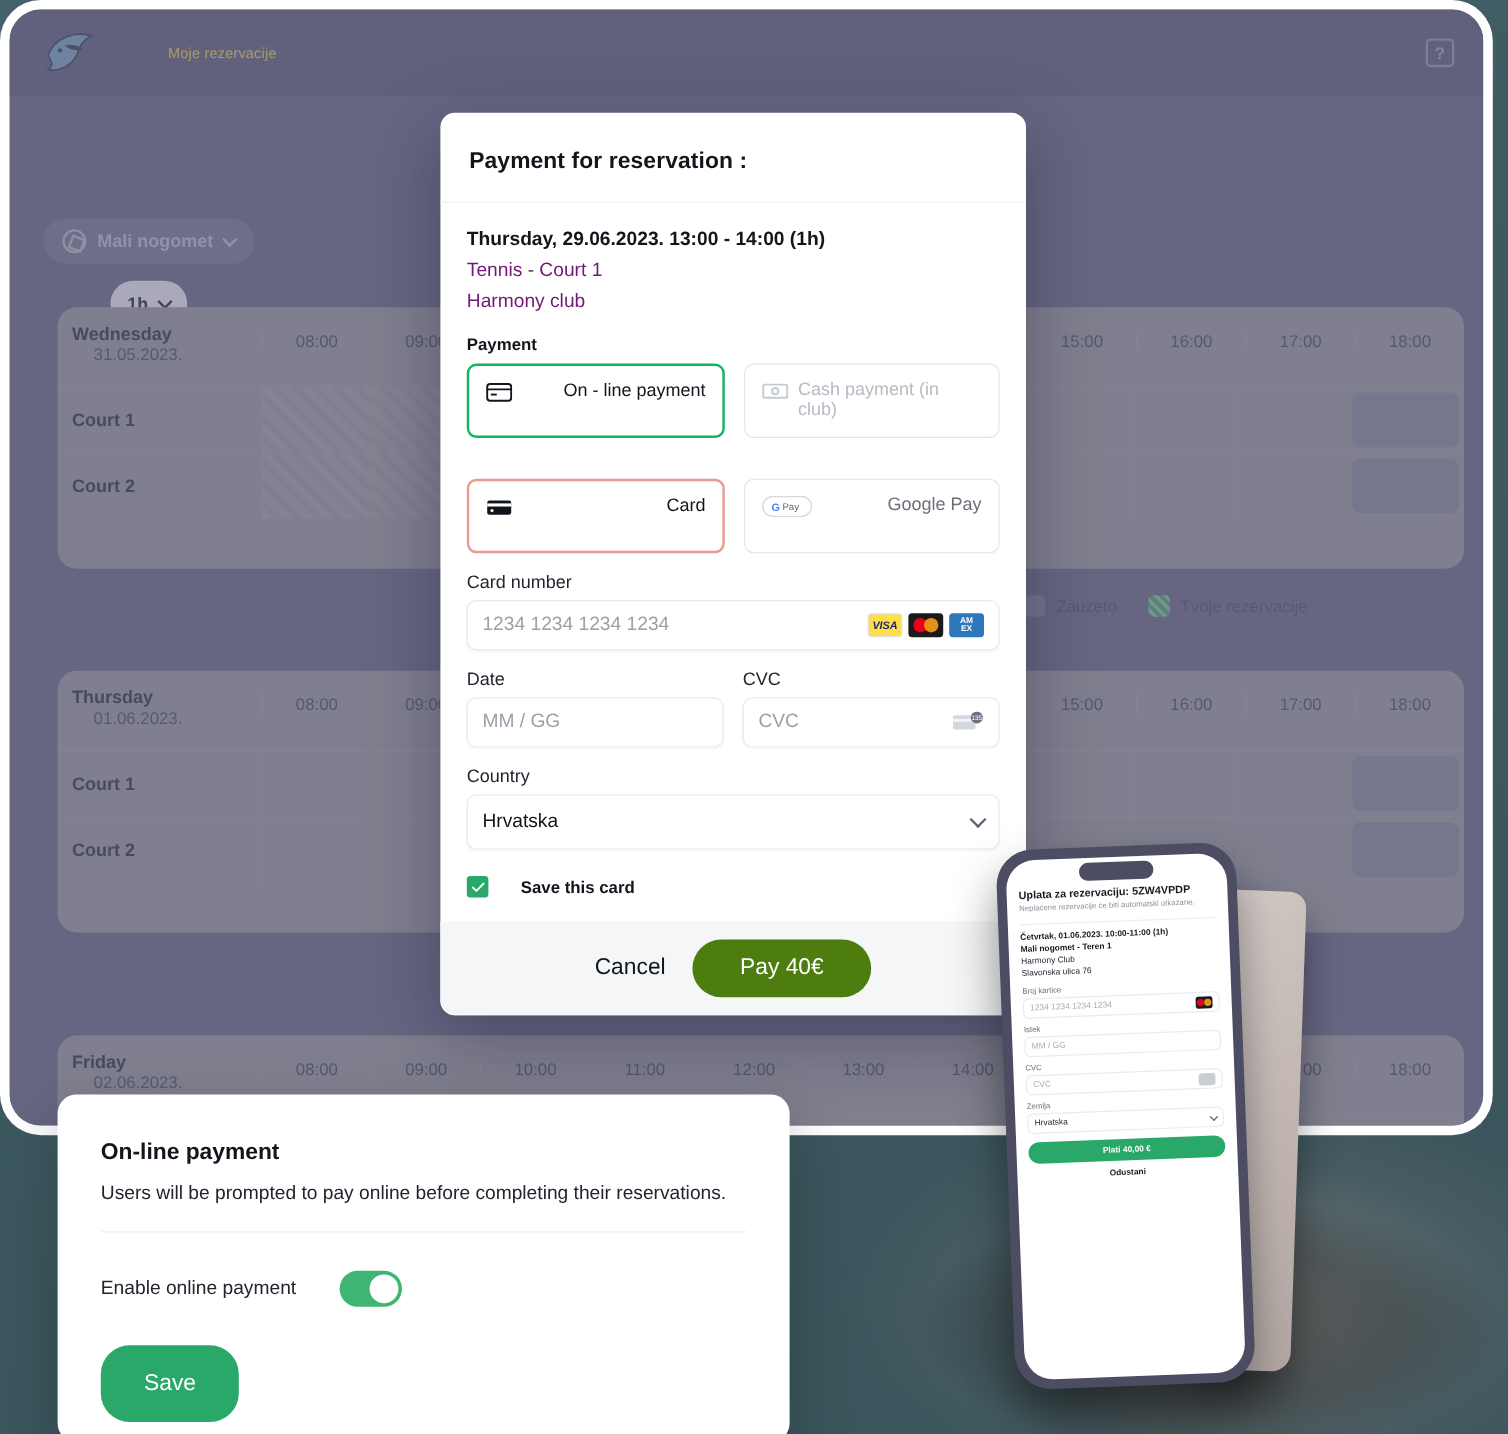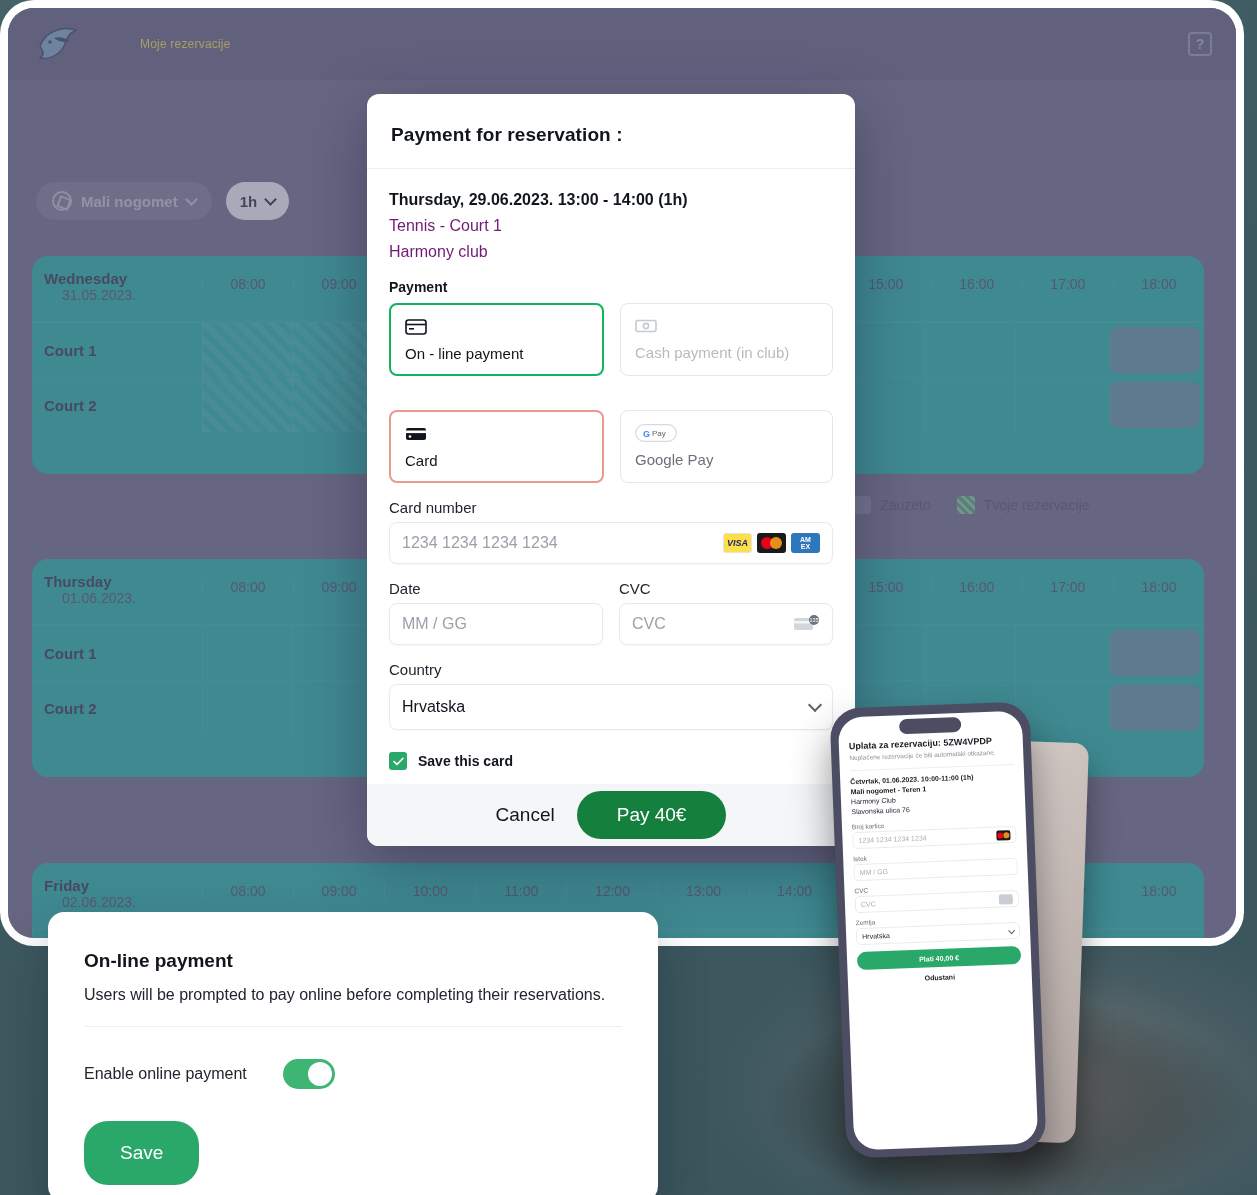--- a/index.html
+++ b/index.html
@@ -38,34 +38,34 @@
   }
   .logo-shark { width:46px; height:40px; position:relative; opacity:.92; }
   .logo-shark svg { width:100%; height:100%; display:block; }
   .header-title { font-size:12px; color:#fde047; letter-spacing:.2px; }
   .help-icon {
     position:absolute; right:24px; top:24px; width:24px; height:24px;
     border:2px solid #9c9cb5; border-radius:4px; color:#9fb8d0;
     font-size:14px; font-weight:bold; display:flex; align-items:center; justify-content:center;
   }
 
-  .filter-row { position:absolute; left:28px; top:174px; display:flex; gap:14px; align-items:center; }
+  .filter-row { position:absolute; left:28px; top:174px; display:flex; gap:14px; align-items:center;flex-direction:column; }
   .pill {
     height:38px; border-radius:19px; display:flex; align-items:center; gap:9px;
     padding:0 16px; font-size:15px; font-weight:600;
   }
   .pill-sport { background:#7c7c95; color:#c9c9d8; }
   .pill-dur { background:#ffffff; color:#1c1c2b; padding:0 14px; }
   .ball-icon { width:20px; height:20px; border-radius:50%; border:2px solid #c3c3d2; position:relative; }
   .ball-icon::before{ content:""; position:absolute; left:4px; top:4px; width:8px; height:8px; border:2px solid #c3c3d2; transform:rotate(20deg); }
   .chev { width:9px; height:9px; border-right:2px solid currentColor; border-bottom:2px solid currentColor; transform:rotate(45deg); margin-bottom:4px; }
 
   .cal-card {
-    position:absolute; left:24px; width:1172px;
-    background:#14b8a6; border-radius:16px; overflow:hidden;
+    position:absolute; left:40px; width:1172px;
+    background:#a3a3a3; border-radius:16px; overflow:hidden;
   }
   .cal-head { display:flex; align-items:flex-start; height:66px; border-bottom:1px solid rgba(255,255,255,.06); }
   .cal-daycell { width:170px; padding:14px 0 0 12px; flex:none; }
   .cal-dayname { font-size:15px; font-weight:700; color:#2b2b3b; }
   .cal-daydate { font-size:14px; color:#4d4d63; padding-left:18px; }
   .cal-times { display:flex; flex:1; padding-top:20px; }
   .cal-time { flex:1; text-align:center; font-size:14px; color:#4b4b61; border-left:1px solid rgba(255,255,255,.10); }
   .cal-row { display:flex; height:55px; align-items:center; border-top:1px solid rgba(255,255,255,.07); }
   .cal-courtlabel { width:170px; flex:none; padding-left:12px; font-size:15px; font-weight:700; color:#2b2b3b; }
   .cal-slots { display:flex; flex:1; height:100%; }
@@ -91,21 +91,21 @@
   .modal-title-bar { padding:30px 24px 22px; border-bottom:1px solid #eceef1; }
   .modal-title { font-size:19px; font-weight:700; color:#11151c; letter-spacing:.1px; }
   .modal-body { padding:22px 22px 0; flex:1; }
   .resv-line1 { font-size:16px; font-weight:700; color:#11151c; margin-bottom:8px; }
   .resv-line { font-size:16px; color:#701a75; margin-bottom:8px; }
 
   .section-label { font-size:14px; font-weight:700; color:#11151c; margin:18px 0 8px; }
   .opt-row { display:flex; gap:16px; }
   .opt {
     flex:1; border:1px solid #e3e6ea; border-radius:8px; padding:12px 14px 12px;
-    min-height:62px; display:flex; flex-direction:column; gap:8px; background:#fff;
+    min-height:62px; display:flex; flex-direction:row; gap:8px; background:#fff;justify-content:space-between;
   }
   .opt.sel-green { border:2px solid #12b25e; }
   .opt.sel-red { border:2px solid #e89a8e; }
   .opt-label { font-size:15px; color:#11151c; }
   .opt.dim .opt-label { color:#b6bbc2; }
   .opt-icon { height:20px; display:flex; align-items:center; }
   .opt-icon svg { display:block; }
 
   .field-label { font-size:15px; color:#20252e; margin:16px 0 6px; }
   .input {
@@ -126,29 +126,29 @@
   .cvc-hint { width:26px; height:18px; position:relative; }
   .two-col { display:flex; gap:16px; }
   .two-col > div { flex:1; }
 
   .select-input { height:46px; }
   .select-chev { width:10px; height:10px; border-right:2px solid #5b6170; border-bottom:2px solid #5b6170; transform:rotate(45deg); margin-bottom:5px; }
 
   .save-card-row { display:flex; align-items:center; gap:11px; margin-top:22px; }
   .cbx { width:18px; height:18px; border-radius:3px; background:#2aa86a; display:flex; align-items:center; justify-content:center; }
   .cbx svg { display:block; }
-  .save-card-label { font-size:14px; color:#11151c; font-weight:600; }
+  .save-card-label { font-size:14px; color:#11151c; font-weight:600;margin-left:16px; }
 
   .modal-footer {
     margin-top:14px; height:78px; background:#f5f6f8; border-radius:0 0 12px 12px;
     display:flex; align-items:center; justify-content:center; gap:22px;
   }
   .btn-cancel { font-size:19px; color:#11151c; background:none; border:none; cursor:pointer; font-family:inherit; }
   .btn-pay {
-    background:#15803d; color:#fff; font-size:19px; border:none; border-radius:24px;
+    background:#4d7c0f; color:#fff; font-size:19px; border:none; border-radius:24px;
     height:48px; padding:0 40px; cursor:pointer; font-family:inherit;
   }
 
   
   #settings-card {
     position:absolute; left:48px; top:912px; width:610px; height:290px;
     background:#fff; border-radius:16px; z-index:50; padding:38px 36px 0;
     box-shadow: 0 20px 48px rgba(10,20,30,.28);
   }
   .set-title { font-size:19px; font-weight:700; color:#11151c; }

